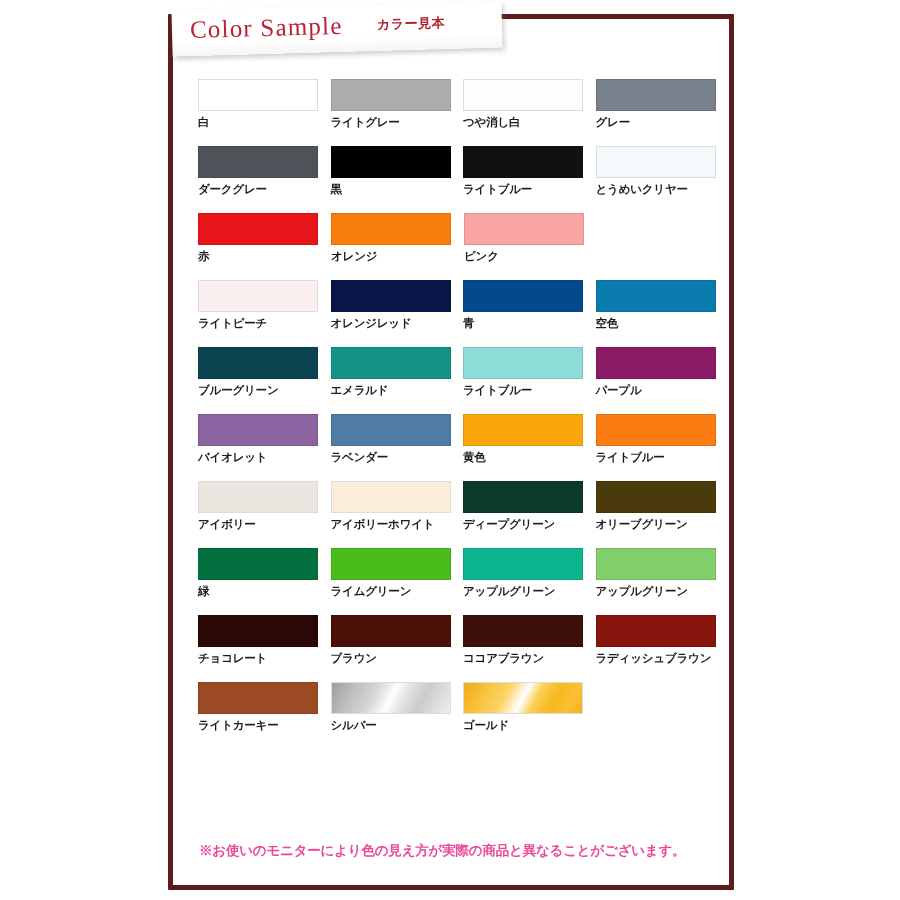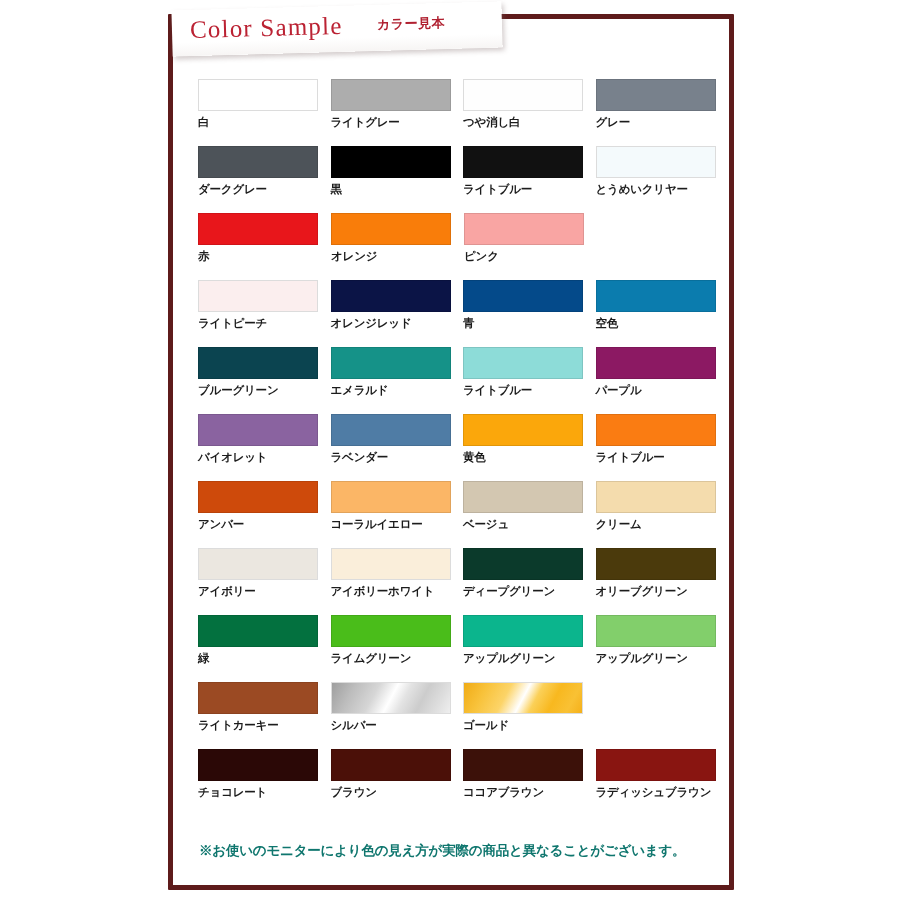--- a/index.html
+++ b/index.html
@@ -110,21 +110,21 @@
   }
 
   
   #note {
     position: absolute;
     left: 24px;
     bottom: 23px;
     font-family: "DejaVu Serif", "Liberation Serif", serif;
     font-size: 13.5px;
     font-weight: bold;
-    color: #0f766e;
+    color: #ec4899;
     white-space: nowrap;
     letter-spacing: -0.2px;
   }
 </style>
 </head>
 <body>
 
 <div id="frame">
   <div id="frame-inner">
 
@@ -228,38 +228,20 @@
             <div class="chip" style="background: rgb(251, 167, 11);"></div>
             <div class="chip-label">黄色</div>
           </div>
           <div class="swatch-cell">
             <div class="chip" style="background: rgb(250, 124, 18);"></div>
             <div class="chip-label">ライトブルー</div>
           </div>
         </div>
         <div class="swatch-row">
           <div class="swatch-cell">
-            <div class="chip" style="background: rgb(206, 74, 11);"></div>
-            <div class="chip-label">アンバー</div>
-          </div>
-          <div class="swatch-cell">
-            <div class="chip" style="background: rgb(251, 182, 102);"></div>
-            <div class="chip-label">コーラルイエロー</div>
-          </div>
-          <div class="swatch-cell">
-            <div class="chip" style="background: rgb(211, 199, 177);"></div>
-            <div class="chip-label">ベージュ</div>
-          </div>
-          <div class="swatch-cell">
-            <div class="chip" style="background: rgb(244, 220, 173);"></div>
-            <div class="chip-label">クリーム</div>
-          </div>
-        </div>
-        <div class="swatch-row">
-          <div class="swatch-cell">
             <div class="chip hairline" style="background: rgb(235, 231, 224);"></div>
             <div class="chip-label">アイボリー</div>
           </div>
           <div class="swatch-cell">
             <div class="chip hairline" style="background: rgb(250, 238, 218);"></div>
             <div class="chip-label">アイボリーホワイト</div>
           </div>
           <div class="swatch-cell">
             <div class="chip" style="background: rgb(11, 58, 43);"></div>
             <div class="chip-label">ディープグリーン</div>
@@ -278,56 +260,56 @@
             <div class="chip" style="background: rgb(74, 189, 26);"></div>
             <div class="chip-label">ライムグリーン</div>
           </div>
           <div class="swatch-cell">
             <div class="chip" style="background: rgb(11, 181, 141);"></div>
             <div class="chip-label">アップルグリーン</div>
           </div>
           <div class="swatch-cell">
             <div class="chip" style="background: rgb(130, 207, 107);"></div>
             <div class="chip-label">アップルグリーン</div>
+          </div>
+        </div>
+        <div class="swatch-row">
+          <div class="swatch-cell">
+            <div class="chip" style="background: rgb(43, 8, 6);"></div>
+            <div class="chip-label">チョコレート</div>
+          </div>
+          <div class="swatch-cell">
+            <div class="chip" style="background: rgb(75, 16, 8);"></div>
+            <div class="chip-label">ブラウン</div>
+          </div>
+          <div class="swatch-cell">
+            <div class="chip" style="background: rgb(60, 17, 9);"></div>
+            <div class="chip-label">ココアブラウン</div>
+          </div>
+          <div class="swatch-cell">
+            <div class="chip" style="background: rgb(137, 21, 17);"></div>
+            <div class="chip-label">ラディッシュブラウン</div>
           </div>
         </div>
         <div class="swatch-row">
           <div class="swatch-cell">
             <div class="chip" style="background: rgb(155, 74, 35);"></div>
             <div class="chip-label">ライトカーキー</div>
           </div>
           <div class="swatch-cell">
             <div class="chip hairline" style="background: linear-gradient(118deg, rgb(158, 158, 158) 0%, rgb(189, 189, 189) 18%, rgb(214, 214, 214) 36%, rgb(255, 255, 255) 50%, rgb(227, 227, 227) 60%, rgb(204, 204, 204) 74%, rgb(222, 222, 222) 88%, rgb(239, 239, 239) 100%);"></div>
             <div class="chip-label">シルバー</div>
           </div>
           <div class="swatch-cell">
             <div class="chip hairline" style="background: linear-gradient(118deg, rgb(240, 171, 22) 0%, rgb(248, 194, 58) 18%, rgb(252, 212, 104) 36%, rgb(255, 255, 255) 50%, rgb(251, 208, 88) 60%, rgb(248, 184, 31) 74%, rgb(249, 193, 52) 88%, rgb(245, 176, 26) 100%);"></div>
             <div class="chip-label">ゴールド</div>
           </div>
           <div class="swatch-cell empty">
             <div class="chip" style="background: transparent;"></div>
             <div class="chip-label"></div>
-          </div>
-        </div>
-        <div class="swatch-row">
-          <div class="swatch-cell">
-            <div class="chip" style="background: rgb(43, 8, 6);"></div>
-            <div class="chip-label">チョコレート</div>
-          </div>
-          <div class="swatch-cell">
-            <div class="chip" style="background: rgb(75, 16, 8);"></div>
-            <div class="chip-label">ブラウン</div>
-          </div>
-          <div class="swatch-cell">
-            <div class="chip" style="background: rgb(60, 17, 9);"></div>
-            <div class="chip-label">ココアブラウン</div>
-          </div>
-          <div class="swatch-cell">
-            <div class="chip" style="background: rgb(137, 21, 17);"></div>
-            <div class="chip-label">ラディッシュブラウン</div>
           </div>
         </div>
       </div>
 
     <div id="note">※お使いのモニターにより色の見え方が実際の商品と異なることがございます。</div>
   </div>
 </div>
 
 <div id="banner">
   <div id="banner-content">

